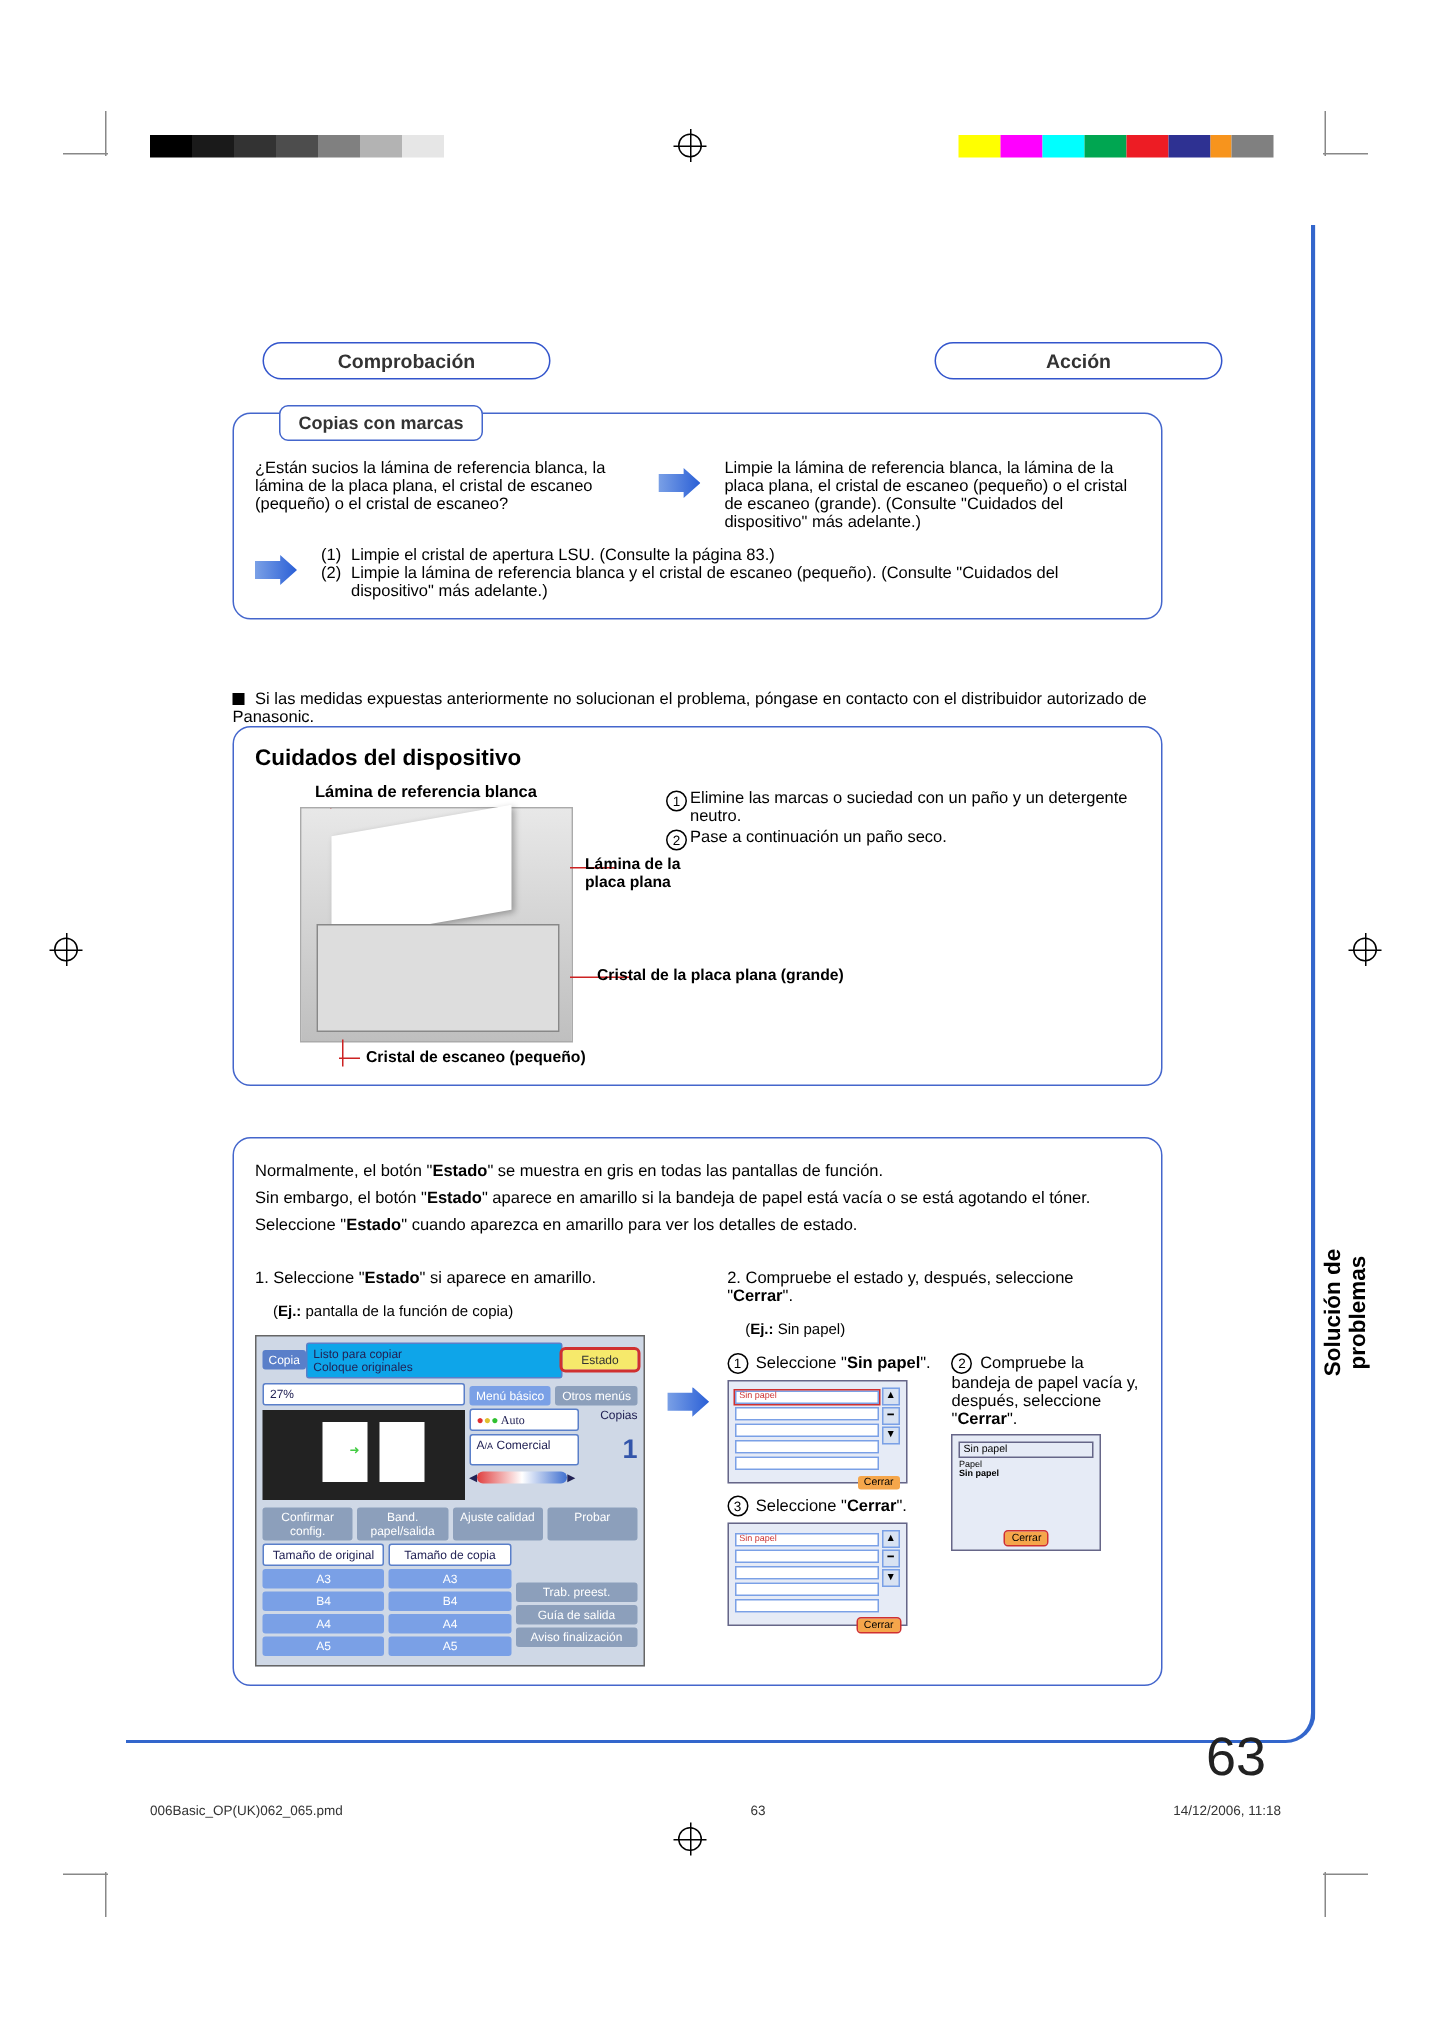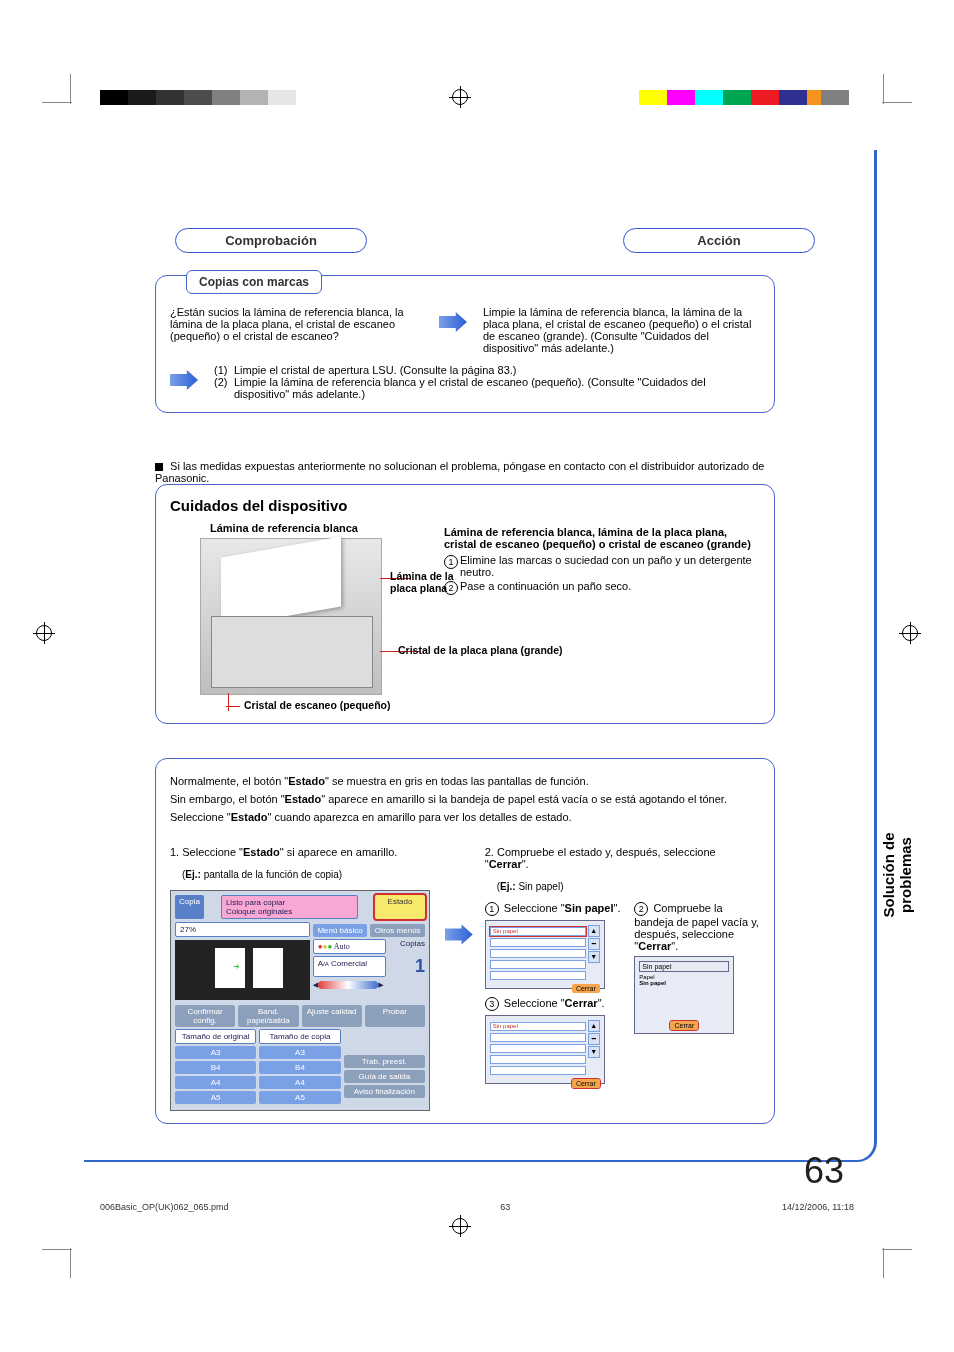--- a/index.html
+++ b/index.html
@@ -83,23 +83,23 @@
   .step-list p { margin: 3px 0; line-height: 1.35; }
 
   .copy-panel {
     width: 250px;
     background: #cfd8e6;
     border: 1px solid #666;
     font-size: 8px;
     color:#225;
     padding:4px;
   }
-  .copy-panel .hdr { display:flex; gap:17px; margin-bottom:3px;}
+  .copy-panel .hdr { display:flex; gap:0; margin-bottom:3px;align-items:center;}
   .copy-panel .tab { background:#5a7fc9; color:#fff; padding:2px 4px; border-radius:2px;}
-  .copy-panel .tab.w { background:#f9a8d4; color:#225; border:1px solid #5a7fc9; flex:1;}
+  .copy-panel .tab.w { background:#0ea5e9; color:#225; border:1px solid #5a7fc9; flex:1;}
   .copy-panel .row { display:flex; gap:3px; margin:2px 0; }
   .btn { background:#7aa0e6; color:#fff; border-radius:2px; padding:2px 4px; flex:1; text-align:center;}
   .btn.g { background:#8c9fbb;}
   .btn.y { background:#f6e96b; color:#333; outline:2px solid #d03030;}
   .btn.wb { background:#fff; color:#225; border:1px solid #5a7fc9;}
   .preview { background:#222; height:60px; margin:3px 0; position:relative;}
   .preview .sheet{ position:absolute; width:30px; height:40px; background:#fff; left:40px; top:8px;}
   .slider { height:8px; background:linear-gradient(90deg,#e04040,#fff,#4070d0); border-radius:4px; margin:2px 0;}
   .table-col { display:flex; flex-direction:column; gap:2px; flex:1;}
 
@@ -233,21 +233,20 @@
         </div>
         <div class="lead-line" style="left:180px; top:40px; width:30px; height:1px;"></div>
         <div class="lead-line" style="left:180px; top:113px; width:40px; height:1px;"></div>
         <div class="lead-line" style="left:28px; top:155px; width:1px; height:18px;"></div>
       </div>
       <div class="bold" style="position:absolute; left:220px; top:48px; font-size:10.5px; width:80px;">Lámina de la placa plana</div>
       <div class="bold" style="position:absolute; left:228px; top:122px; font-size:10.5px; width:200px;">Cristal de la placa plana (grande)</div>
       <div class="bold" style="font-size:10.5px; margin-top:4px; margin-left:56px;"><span style="display:inline-block; width:14px; height:1px; background:#cc2222; vertical-align:middle; margin-right:4px;"></span><span>Cristal de escaneo (pequeño)</span></div>
     </div>
     <div style="flex:1; padding-top:4px;">
-      <div class="bold" style="margin-bottom:4px;">Lámina de referencia blanca, lámina de la placa plana, cristal de escaneo (pequeño) o cristal de escaneo (grande)</div>
       <div style="padding-left:16px; position:relative;">
         <span class="circled" style="position:absolute;left:0;top:1px;">1</span>
         <span>Elimine las marcas o suciedad con un paño y un detergente neutro.</span>
       </div>
       <div style="padding-left:16px; position:relative; margin-top:2px;">
         <span class="circled" style="position:absolute;left:0;top:1px;">2</span>
         <span>Pase a continuación un paño seco.</span>
       </div>
     </div>
   </div>

